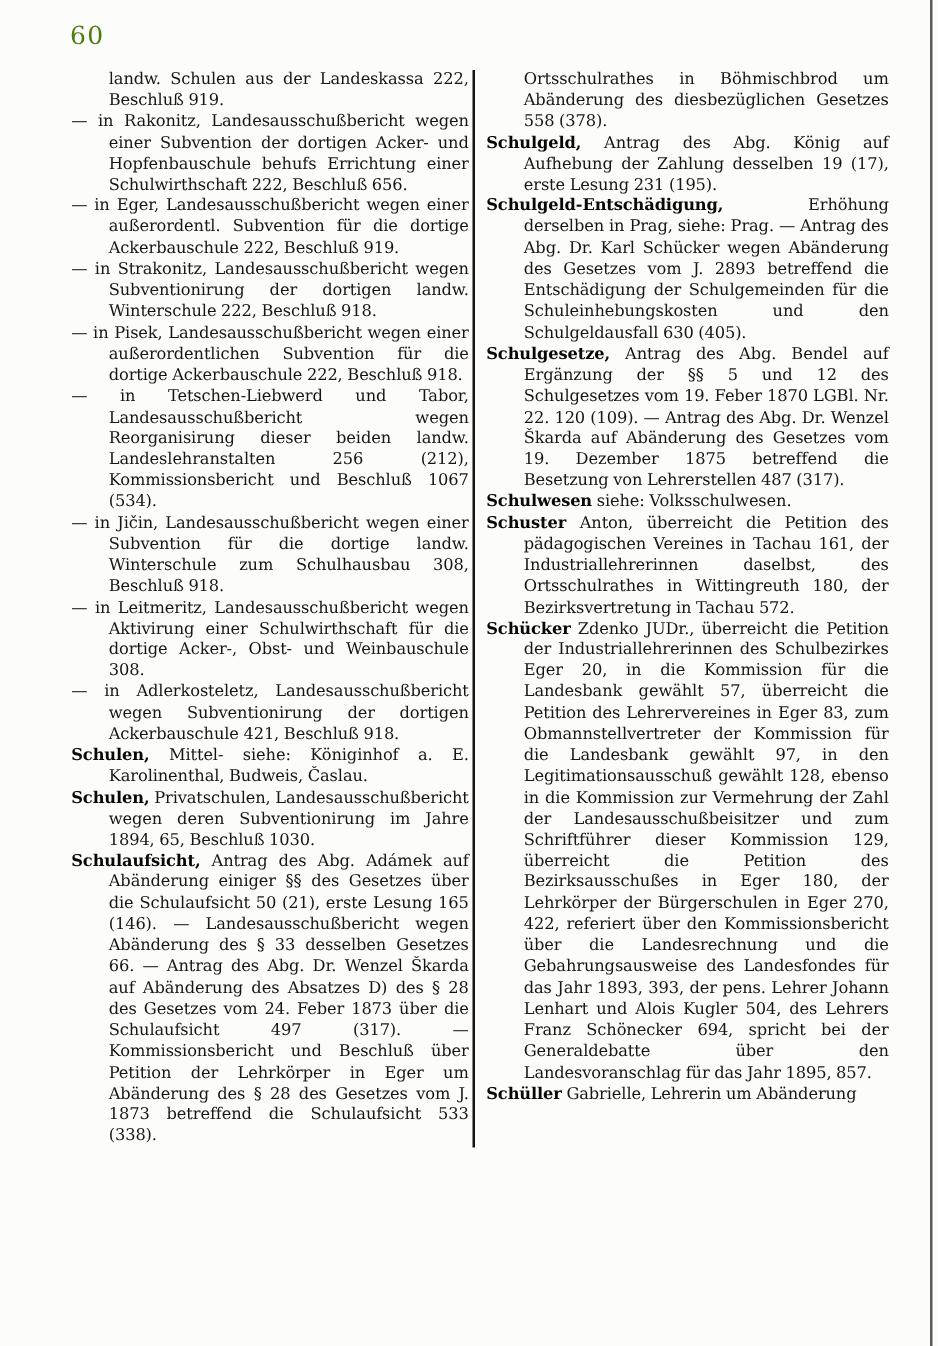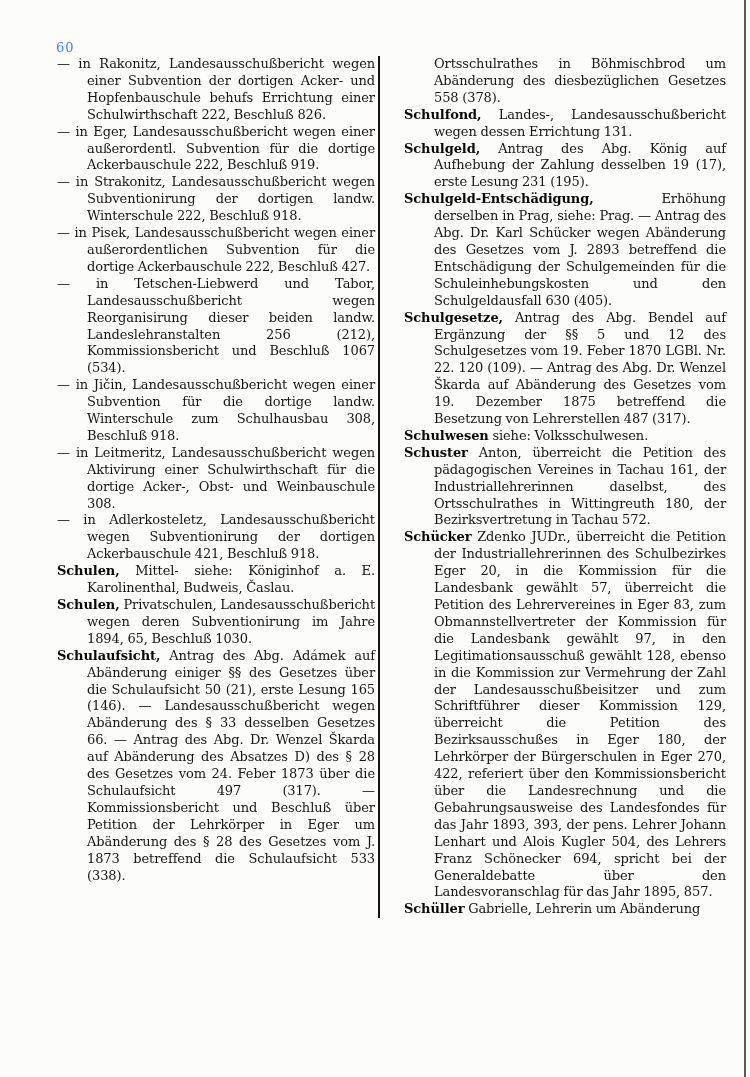--- a/index.html
+++ b/index.html
@@ -5,67 +5,67 @@
   html,body{margin:0;padding:0}
   body{
     width:750px;height:1077px;
     background:#fcfcfb;
     font-family:"DejaVu Serif", serif;
     color:#181512;
     position:relative;
     overflow:hidden;
   }
   .page-number{
-    position:absolute;top:40px;left:56px;
-    font-size:13px;font-weight:400;letter-spacing:1px;color:#3b82f6;
+    position:absolute;top:16px;left:56px;
+    font-size:20px;font-weight:400;letter-spacing:1px;color:#4d7c0f;
   }
   .columns{
     position:absolute;top:56px;left:57px;
     display:flex;align-items:stretch;
   }
   .col{
     font-size:13px;line-height:16.9px;
     text-align:justify;letter-spacing:-0.1px;
     word-spacing:-0.3px;
     hyphens:auto;
   }
   .col.left{width:318px}
-  .col.right{width:322px;margin-left:24px}
+  .col.right{width:322px;margin-left:9px}
   .divider{width:2.5px;background:#17120e;margin-left:2.5px}
   .block{margin:0;padding-left:30px;text-indent:-30px}
   .block.cont{text-indent:0}
   b.head{font-weight:bold;color:#0a0806}
   .page-edge{
     position:absolute;top:0;right:4px;width:1.8px;height:1077px;
     background:#5d5a56;
   }
 </style>
 </head>
 <body>
 
 <div class="page-number">60</div>
 
 <div class="columns">
   <div class="col left" lang="de">
-      <p class="block sub"><span>— in Rakonitz, Landesausschußbericht wegen einer Subvention der dortigen Acker- und Hopfenbauschule behufs Errichtung einer Schulwirthschaft 222, Beschluß 826.</span></p>
+      <p class="block cont"><span>landw. Schulen aus der Landeskassa 222, Beschluß 919.</span></p>
+      <p class="block sub"><span>— in Rakonitz, Landesausschußbericht wegen einer Subvention der dortigen Acker- und Hopfenbauschule behufs Errichtung einer Schulwirthschaft 222, Beschluß 656.</span></p>
       <p class="block sub"><span>— in Eger, Landesausschußbericht wegen einer außerordentl. Subvention für die dortige Ackerbauschule 222, Beschluß 919.</span></p>
       <p class="block sub"><span>— in Strakonitz, Landesausschußbericht wegen Subventionirung der dortigen landw. Winterschule 222, Beschluß 918.</span></p>
-      <p class="block sub"><span>— in Pisek, Landesausschußbericht wegen einer außerordentlichen Subvention für die dortige Ackerbauschule 222, Beschluß 427.</span></p>
+      <p class="block sub"><span>— in Pisek, Landesausschußbericht wegen einer außerordentlichen Subvention für die dortige Ackerbauschule 222, Beschluß 918.</span></p>
       <p class="block sub"><span>— in Tetschen-Liebwerd und Tabor, Landesausschußbericht wegen Reorganisirung dieser beiden landw. Landeslehranstalten 256 (212), Kommissionsbericht und Beschluß 1067 (534).</span></p>
       <p class="block sub"><span>— in Jičin, Landesausschußbericht wegen einer Subvention für die dortige landw. Winterschule zum Schulhausbau 308, Beschluß 918.</span></p>
       <p class="block sub"><span>— in Leitmeritz, Landesausschußbericht wegen Aktivirung einer Schulwirthschaft für die dortige Acker-, Obst- und Weinbauschule 308.</span></p>
       <p class="block sub"><span>— in Adlerkosteletz, Landesausschußbericht wegen Subventionirung der dortigen Ackerbauschule 421, Beschluß 918.</span></p>
       <p class="block entry"><b class="head">Schulen,</b> <span>Mittel- siehe: Königinhof a. E. Karolinenthal, Budweis, Časlau.</span></p>
       <p class="block entry"><b class="head">Schulen,</b> <span>Privatschulen, Landesausschußbericht wegen deren Subventionirung im Jahre 1894, 65, Beschluß 1030.</span></p>
       <p class="block entry"><b class="head">Schulaufsicht,</b> <span>Antrag des Abg. Adámek auf Abänderung einiger §§ des Gesetzes über die Schulaufsicht 50 (21), erste Lesung 165 (146). — Landesausschußbericht wegen Abänderung des § 33 desselben Gesetzes 66. — Antrag des Abg. Dr. Wenzel Škarda auf Abänderung des Absatzes D) des § 28 des Gesetzes vom 24. Feber 1873 über die Schulaufsicht 497 (317). — Kommissionsbericht und Beschluß über Petition der Lehrkörper in Eger um Abänderung des § 28 des Gesetzes vom J. 1873 betreffend die Schulaufsicht 533 (338).</span></p>
     </div>
   <div class="divider"></div>
   <div class="col right" lang="de">
       <p class="block cont"><span>Ortsschulrathes in Böhmischbrod um Abänderung des diesbezüglichen Gesetzes 558 (378).</span></p>
-      <p class="block entry"><b class="head">Schulfond,</b> <span>Landes-, Landesausschußbericht wegen dessen Errichtung 131.</span></p>
       <p class="block entry"><b class="head">Schulgeld,</b> <span>Antrag des Abg. König auf Aufhebung der Zahlung desselben 19 (17), erste Lesung 231 (195).</span></p>
       <p class="block entry"><b class="head">Schulgeld-Entschädigung,</b> <span>Erhöhung derselben in Prag, siehe: Prag. — Antrag des Abg. Dr. Karl Schücker wegen Abänderung des Gesetzes vom J. 2893 betreffend die Entschädigung der Schulgemeinden für die Schuleinhebungskosten und den Schulgeldausfall 630 (405).</span></p>
       <p class="block entry"><b class="head">Schulgesetze,</b> <span>Antrag des Abg. Bendel auf Ergänzung der §§ 5 und 12 des Schulgesetzes vom 19. Feber 1870 LGBl. Nr. 22. 120 (109). — Antrag des Abg. Dr. Wenzel Škarda auf Abänderung des Gesetzes vom 19. Dezember 1875 betreffend die Besetzung von Lehrerstellen 487 (317).</span></p>
       <p class="block entry"><b class="head">Schulwesen</b> <span>siehe: Volksschulwesen.</span></p>
       <p class="block entry"><b class="head">Schuster</b> <span>Anton, überreicht die Petition des pädagogischen Vereines in Tachau 161, der Industriallehrerinnen daselbst, des Ortsschulrathes in Wittingreuth 180, der Bezirksvertretung in Tachau 572.</span></p>
       <p class="block entry"><b class="head">Schücker</b> <span>Zdenko JUDr., überreicht die Petition der Industriallehrerinnen des Schulbezirkes Eger 20, in die Kommission für die Landesbank gewählt 57, überreicht die Petition des Lehrervereines in Eger 83, zum Obmannstellvertreter der Kommission für die Landesbank gewählt 97, in den Legitimationsausschuß gewählt 128, ebenso in die Kommission zur Vermehrung der Zahl der Landesausschußbeisitzer und zum Schriftführer dieser Kommission 129, überreicht die Petition des Bezirksausschußes in Eger 180, der Lehrkörper der Bürgerschulen in Eger 270, 422, referiert über den Kommissionsbericht über die Landesrechnung und die Gebahrungsausweise des Landesfondes für das Jahr 1893, 393, der pens. Lehrer Johann Lenhart und Alois Kugler 504, des Lehrers Franz Schönecker 694, spricht bei der Generaldebatte über den Landesvoranschlag für das Jahr 1895, 857.</span></p>
       <p class="block entry"><b class="head">Schüller</b> <span>Gabrielle, Lehrerin um Abänderung</span></p>
     </div>
 </div>
 

